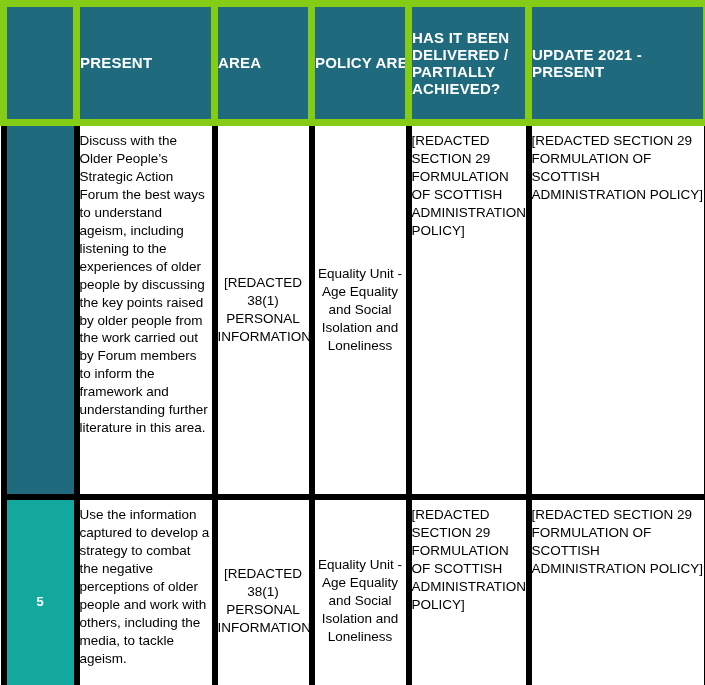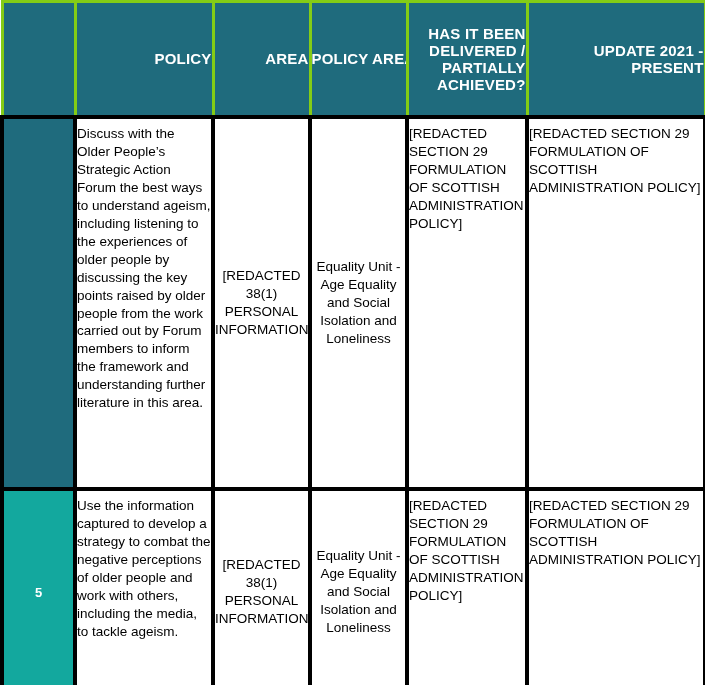--- a/index.html
+++ b/index.html
@@ -13,42 +13,42 @@
     font-family: "Liberation Sans", sans-serif;
     overflow: hidden;
   }
   .doc-table {
     border-collapse: collapse;
     table-layout: fixed;
     width: 705px;
     border-spacing: 0;
   }
   .doc-table td, .doc-table th {
-    border: 4px solid #000000;
+    border: 6px solid #000000;
     vertical-align: middle;
     padding: 0;
   }
   
   col.c-num     { width: 73px; }
   col.c-action  { width: 138px; }
   col.c-lead    { width: 97px; }
   col.c-policy  { width: 97px; }
   col.c-deliv   { width: 120px; }
   col.c-update  { width: 178px; }
 
   
   .header-row td {
     background: #1f6b7d;
     color: #ffffff;
     font-weight: bold;
     font-size: 15px;
     line-height: 1.15;
-    text-align: right;
+    text-align: left;
     padding: 6px 0;
-    border: 3px solid #84cc16;
+    border: 7px solid #84cc16;
     height: 100px;
     vertical-align: middle;
     letter-spacing: 0.2px;
   }
   .header-row td.corner {
     background: #1f6b7d;
   }
   .header-row td.hdr-policy {
     overflow: hidden;
     white-space: nowrap;
@@ -93,21 +93,21 @@
     <col class="c-num">
     <col class="c-action">
     <col class="c-lead">
     <col class="c-policy">
     <col class="c-deliv">
     <col class="c-update">
   </colgroup>
   <tbody>
     <tr class="header-row">
       <td class="corner"></td>
-      <td>POLICY</td>
+      <td>PRESENT</td>
       <td>AREA</td>
       <td class="hdr-policy">POLICY AREA</td>
       <td>HAS IT BEEN DELIVERED / PARTIALLY ACHIEVED?</td>
       <td>UPDATE 2021 - PRESENT</td>
     </tr>
 
     <tr class="row-1">
       <td class="num-cell num-teal-dark"></td>
       <td class="cell top left-text">Discuss with the Older People’s Strategic Action Forum the best ways to understand ageism, including listening to the experiences of older people by discussing the key points raised by older people from the work carried out by Forum members to inform the framework and understanding further literature in this area.</td>
       <td class="cell center-text">[REDACTED 38(1) PERSONAL INFORMATION]</td>

